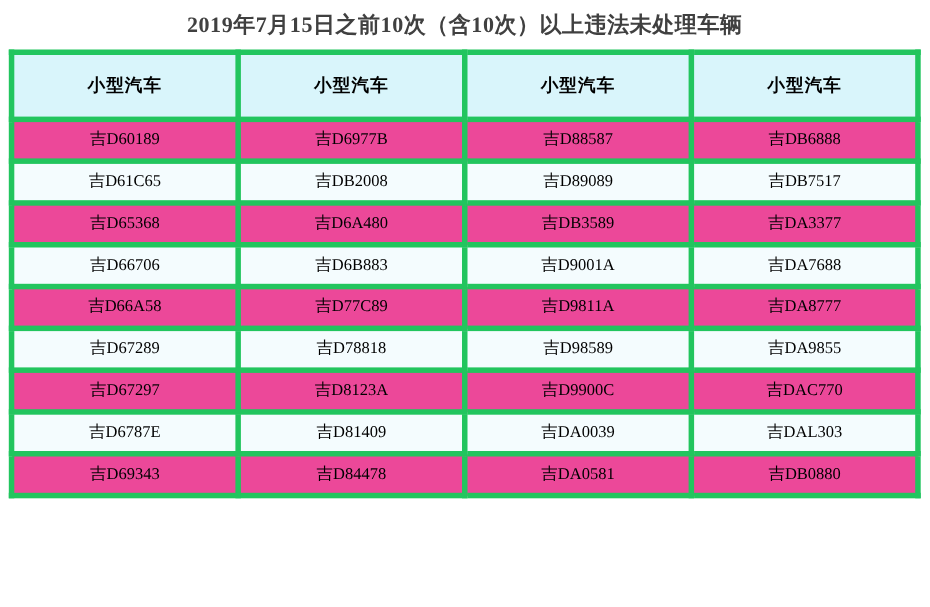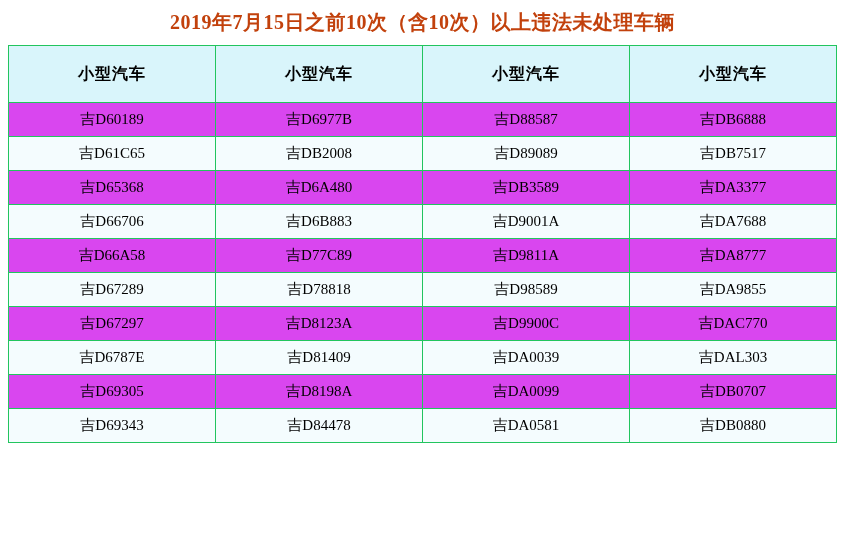--- a/index.html
+++ b/index.html
@@ -21,49 +21,49 @@
     background: #ffffff;
     box-sizing: border-box;
   }
   .doc-title {
     text-align: center;
     font-size: 20px;
     font-weight: bold;
     letter-spacing: 0.5px;
     padding-top: 9px;
     padding-bottom: 9px;
-    color: #c2410c;
+    color: #404040;
     font-family: "Liberation Serif", "DejaVu Serif", serif;
   }
   .table-wrap {
     padding: 0 8px;
     box-sizing: border-box;
   }
   table.plate-table {
     border-collapse: collapse;
     width: 829px;
     table-layout: fixed;
   }
   table.plate-table th,
   table.plate-table td {
-    border: 1px solid #22c55e;
+    border: 5px solid #22c55e;
     text-align: center;
     font-size: 15px;
     color: #000;
     font-family: "Liberation Serif", "DejaVu Serif", serif;
   }
   table.plate-table thead th {
     background: #d9f5fb;
     font-weight: bold;
     height: 54px;
     font-size: 16px;
     letter-spacing: 1px;
   }
   table.plate-table tbody td {
-    background: #d946ef;
+    background: #ec4899;
     height: 33px;
     line-height: 33px;
     padding: 0;
   }
   table.plate-table tbody tr:nth-child(even) td {
     background: #f4fcfe;
   }
 </style>
 </head>
 <body>
@@ -125,26 +125,20 @@
           <td>吉D9900C</td>
           <td>吉DAC770</td>
         </tr>
         <tr>
           <td>吉D6787E</td>
           <td>吉D81409</td>
           <td>吉DA0039</td>
           <td>吉DAL303</td>
         </tr>
         <tr>
-          <td>吉D69305</td>
-          <td>吉D8198A</td>
-          <td>吉DA0099</td>
-          <td>吉DB0707</td>
-        </tr>
-        <tr>
           <td>吉D69343</td>
           <td>吉D84478</td>
           <td>吉DA0581</td>
           <td>吉DB0880</td>
         </tr>
       </tbody>
     </table>
   </div>
 
 </div>

